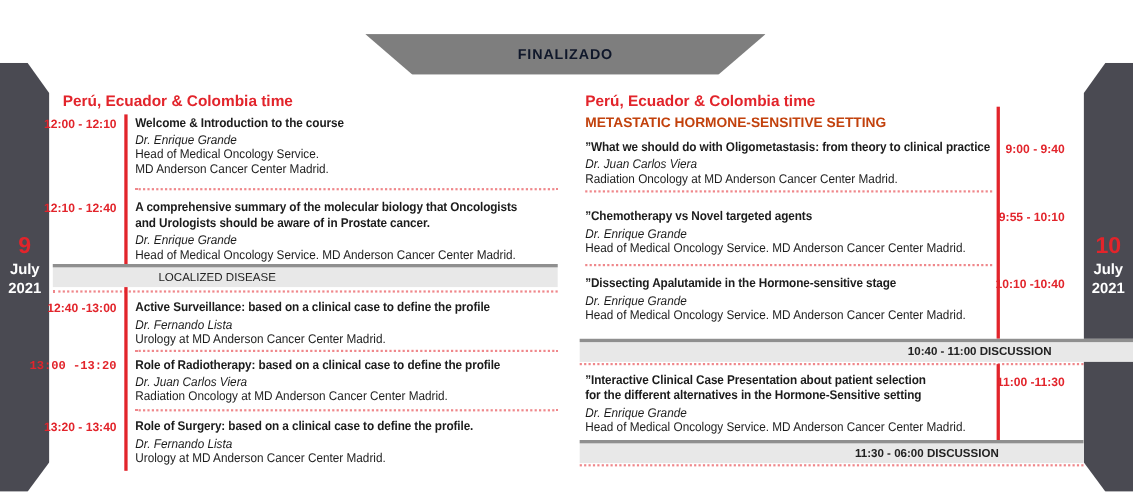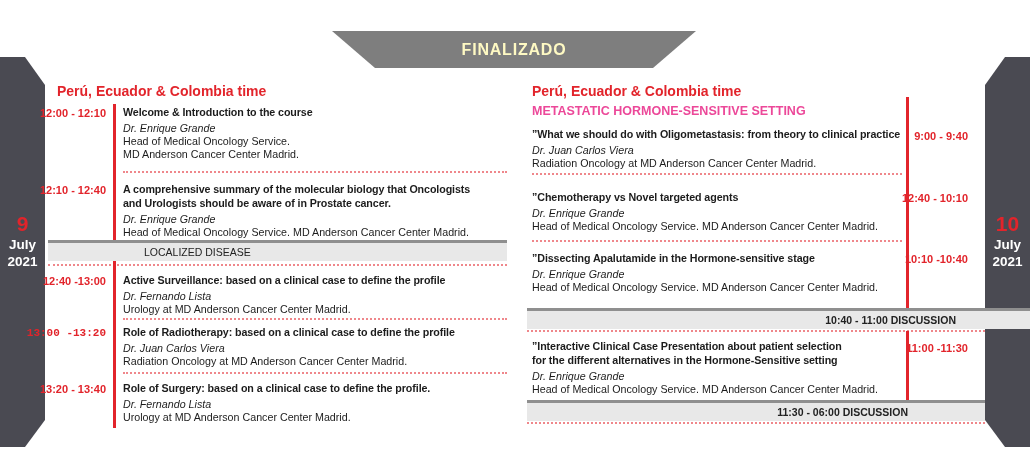--- a/index.html
+++ b/index.html
@@ -8,34 +8,34 @@
     font-family:"Liberation Sans", sans-serif; background:#ffffff;
   }
   
   #banner {
     position:absolute; left:332px; top:31px; width:364px; height:37px;
     background:#7e7e7e;
     clip-path:polygon(0 0, 100% 0, calc(100% - 43px) 100%, 43px 100%);
     text-align:center;
   }
   #banner .banner-label {
-    line-height:37px; color:#fef9c3; font-weight:bold; font-size:16px; letter-spacing:.8px;
+    line-height:37px; color:#0f172a; font-weight:bold; font-size:13px; letter-spacing:.8px;
   }
   
   .side-shape {
     position:absolute; top:57px; width:45px; height:390px; background:#4a4a52;
   }
   #side-left  { left:0;    clip-path:polygon(0 0, 25px 0, 45px 28px, 45px 363px, 25px 390px, 0 390px); }
   #side-right { left:985px; clip-path:polygon(0 28px, 20px 0, 45px 0, 45px 390px, 20px 390px, 0 363px); }
   .date-block { position:absolute; top:155px; left:0; width:100%; text-align:center; }
   .day-num   { font-size:21px; font-weight:bold; color:#e2242b; line-height:24px; }
   .day-month, .day-year { font-size:13.5px; font-weight:bold; color:#ffffff; line-height:17px; }
   
   .tz-heading { position:absolute; font-size:14px; font-weight:bold; color:#e2242b; white-space:nowrap; }
-  .setting-heading { position:absolute; font-size:12.5px; font-weight:bold; color:#ec4899; white-space:nowrap; }
+  .setting-heading { position:absolute; font-size:12.5px; font-weight:bold; color:#c2410c; white-space:nowrap; }
   
   .vrule { position:absolute; width:3px; background:#e2242b; }
   
   .time { position:absolute; font-size:11px; font-weight:bold; color:#e2242b; white-space:nowrap; }
   
   .session { position:absolute; }
   .s-title, .s-title2 {
     font-size:11.5px; font-weight:bold; color:#1c1c1c; line-height:14px;
     white-space:nowrap; transform:scaleX(.93); transform-origin:0 0; letter-spacing:-.1px;
   }
@@ -134,21 +134,21 @@
     <div class="s-affil">Urology at MD Anderson Cancer Center Madrid.</div>
   </div>
 
   <div class="tz-heading" style="left:532px; top:83px;">Perú, Ecuador &amp; Colombia time</div>
   <div class="setting-heading" style="left:532px; top:104px;">METASTATIC HORMONE-SENSITIVE SETTING</div>
 
   <div class="vrule" style="left:906px; top:97px; height:211px;"></div>
   <div class="vrule" style="left:906px; top:331px; height:69px;"></div>
 
   <div class="time" style="right:62px; top:130px;">9:00 - 9:40</div>
-  <div class="time" style="right:62px; top:192px;">12:40 - 10:10</div>
+  <div class="time" style="right:62px; top:192px;">9:55 - 10:10</div>
   <div class="time" style="right:62px; top:253px;">10:10 -10:40</div>
   <div class="time" style="right:62px; top:342px;margin-left:44px;">11:00 -11:30</div>
 
   <div class="session" style="left:532px; top:127px;">
     <div class="s-title">”What we should do with Oligometastasis: from theory to clinical practice</div>
     <div class="s-speaker">Dr. Juan Carlos Viera</div>
     <div class="s-affil">Radiation Oncology at MD Anderson Cancer Center Madrid.</div>
   </div>
   <div class="dotted" style="left:532px; top:173px; width:370px;"></div>
 

